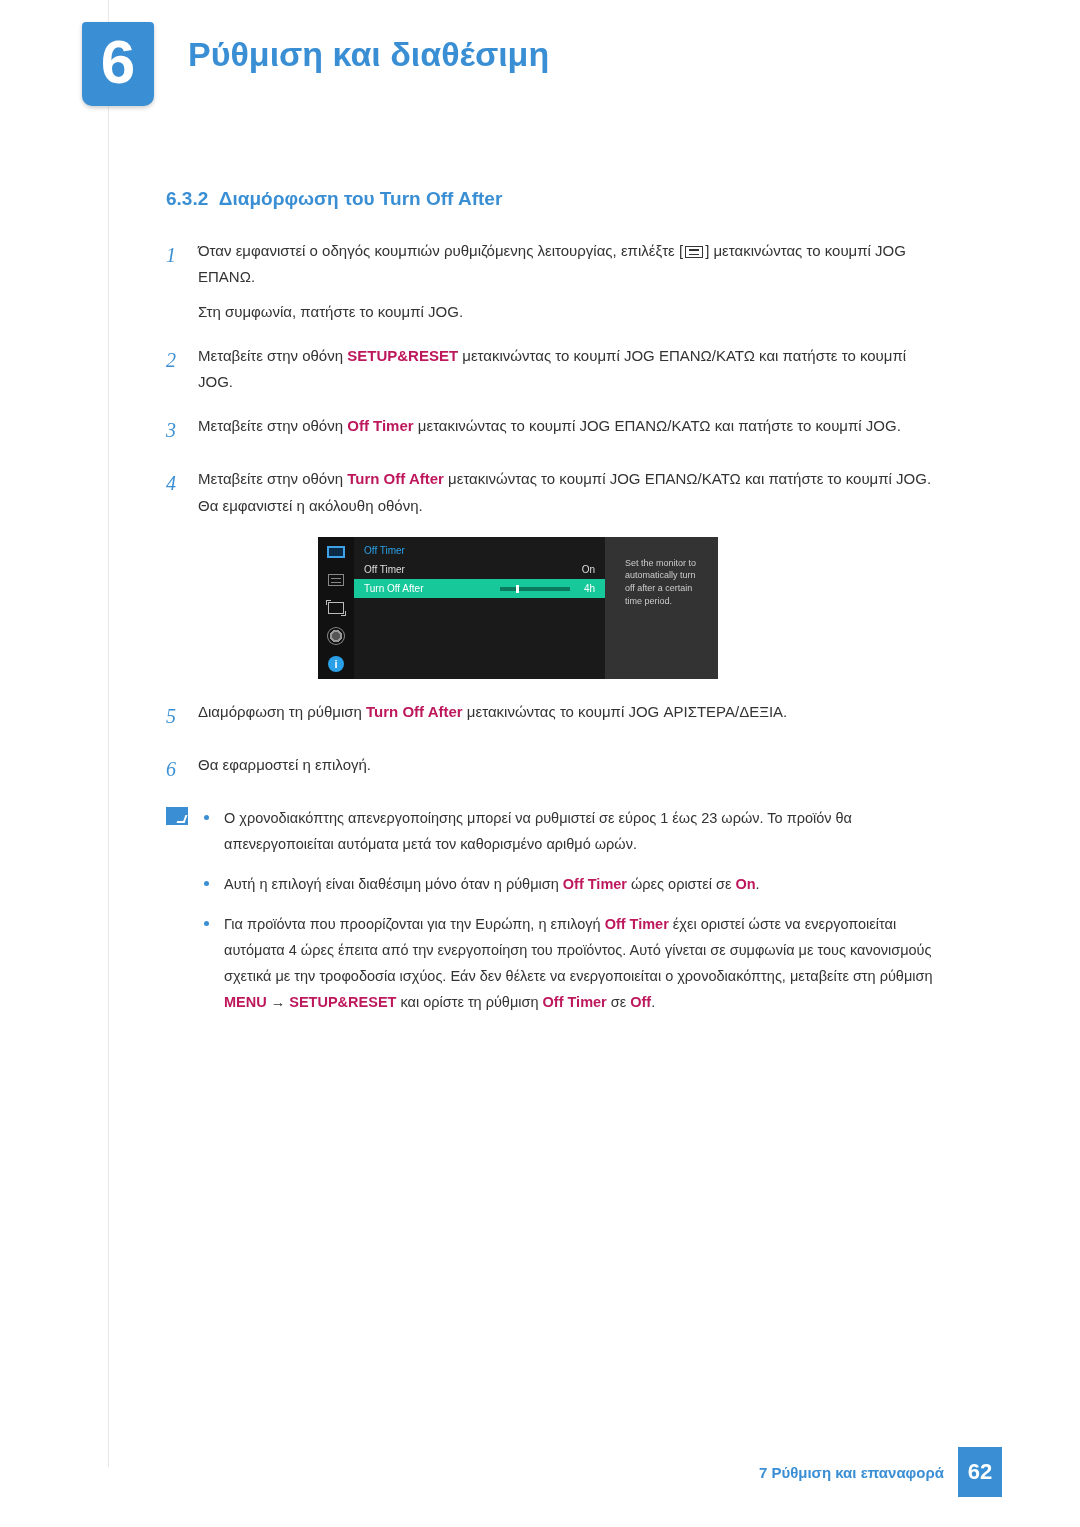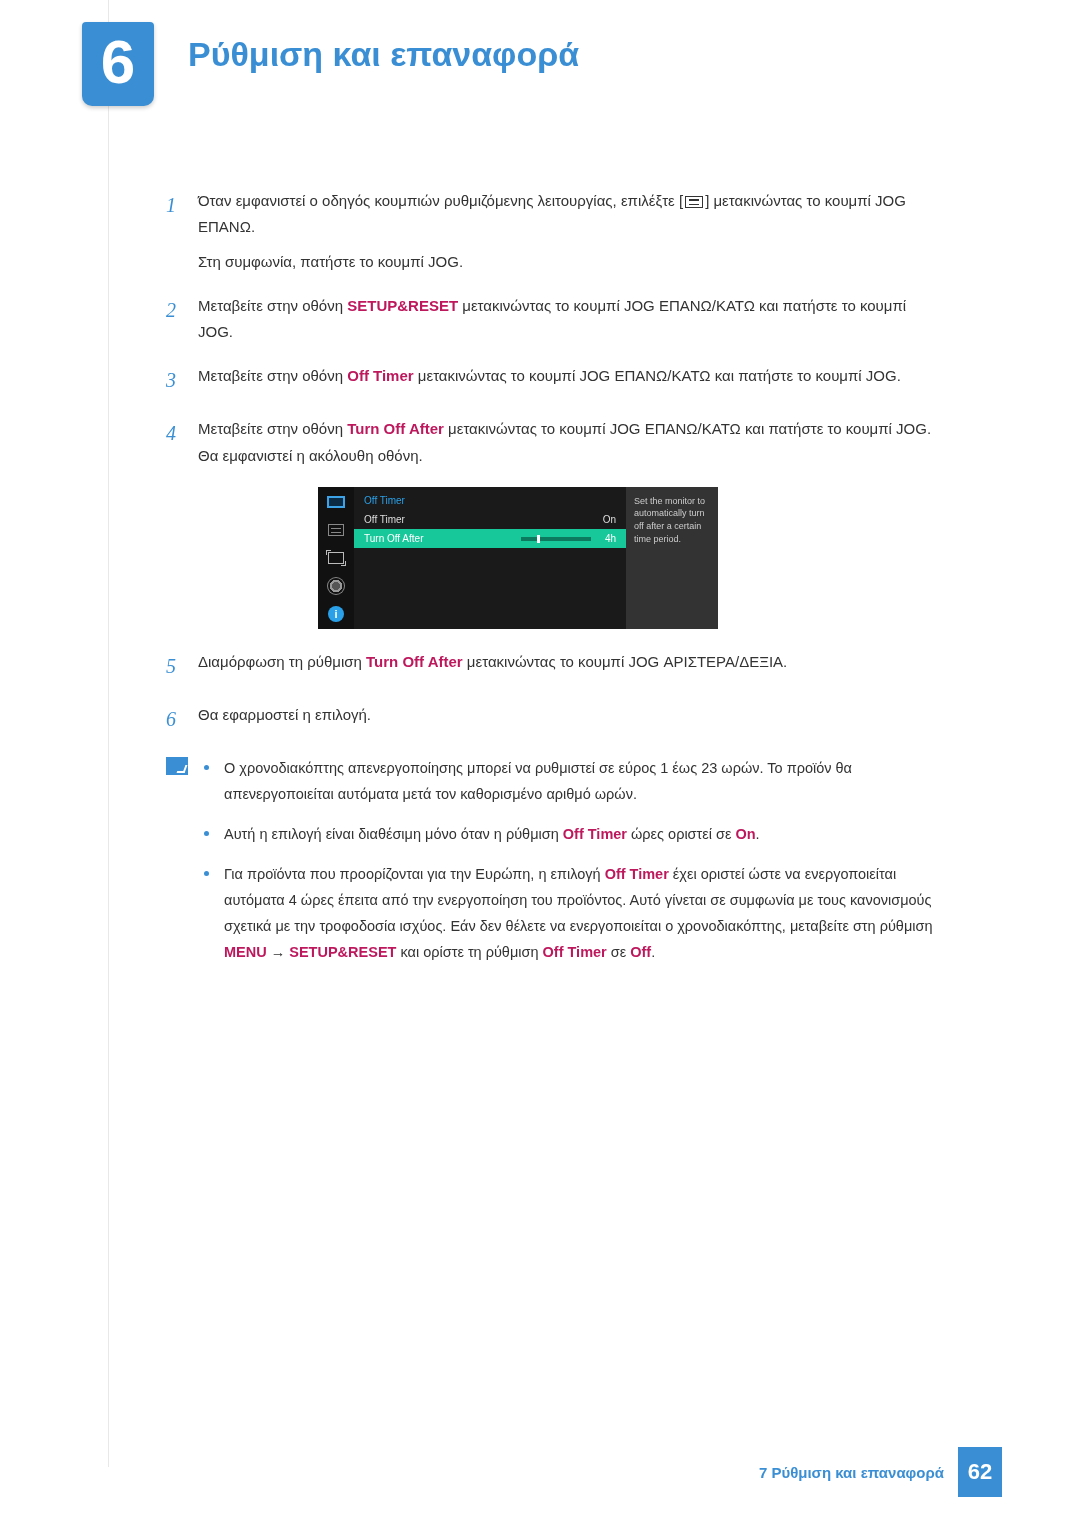--- a/index.html
+++ b/index.html
@@ -120,21 +120,21 @@
   }
   .nav-info { width:16px; height:16px; border-radius:50%; background:#2aa0e8; color:#fff; font-weight:bold; text-align:center; line-height:16px; font-size:11px; }
   .osd-main { flex:1; display:flex; }
   .osd-list { flex:1; padding:4px 0; }
   .osd-title { color:#2aa0e8; padding:4px 10px; font-size:10px; }
   .osd-row { display:flex; justify-content:space-between; padding:4px 10px; }
   .osd-row.sel { background:#17c89a; color:#fff; }
   .slider { display:inline-block; width:70px; height:4px; background:#0c7a5e; vertical-align:middle; position:relative; margin-right:14px; }
   .slider::after { content:""; position:absolute; left:16px; top:-2px; width:3px; height:8px; background:#fff; }
   .osd-help {
-    width:92px; background:#333; padding:8px; font-size:9px; line-height:1.4; color:#ccc;
+    width:113px; background:#333; padding:20px; font-size:9px; line-height:1.4; color:#ccc;
   }
   .note-block { display:flex; margin-top:10px; }
   .note-icon {
     width:22px;height:18px;background:#3a8fd4;margin-right:14px;flex-shrink:0;
     display:flex;align-items:center;justify-content:center;color:#fff;font-style:italic;font-family:Georgia,serif;
     margin-top:2px;
     position:relative;
   }
   .note-icon::after{content:"";position:absolute;right:2px;bottom:2px;width:6px;height:6px;border-bottom:2px solid #fff;border-right:2px solid #fff;transform:skewX(-20deg);}
   .note-list { flex:1; font-size:14.5px; line-height:1.8; }
@@ -152,24 +152,27 @@
     background:#3a8fd4;color:#fff;font-weight:bold;font-size:22px;
     width:44px;height:50px;display:flex;align-items:center;justify-content:center;
   }
 </style>
 </head>
 <body>
 
 <div class="left-rule"></div>
 
 <div class="chapter-badge">6</div>
-<div class="chapter-title">Ρύθμιση και επαναφορά</div>
+<div class="chapter-title">Ρύθμιση και διαθέσιμη</div>
 
 <div class="content">
 
+  <div class="section-heading">
+    <span>6.3.2</span>&nbsp;&nbsp;<span>Διαμόρφωση του Turn Off After</span>
+  </div>
 
   <div class="step">
     <div class="step-num">1</div>
     <div class="step-body">
       <span>Όταν εμφανιστεί ο οδηγός κουμπιών ρυθμιζόμενης λειτουργίας, επιλέξτε [</span><span class="menu-icon"></span><span>] μετακινώντας το κουμπί JOG ΕΠΑΝΩ.</span>
       <div style="height:8px"></div>
       <span>Στη συμφωνία, πατήστε το κουμπί JOG.</span>
     </div>
   </div>
 

